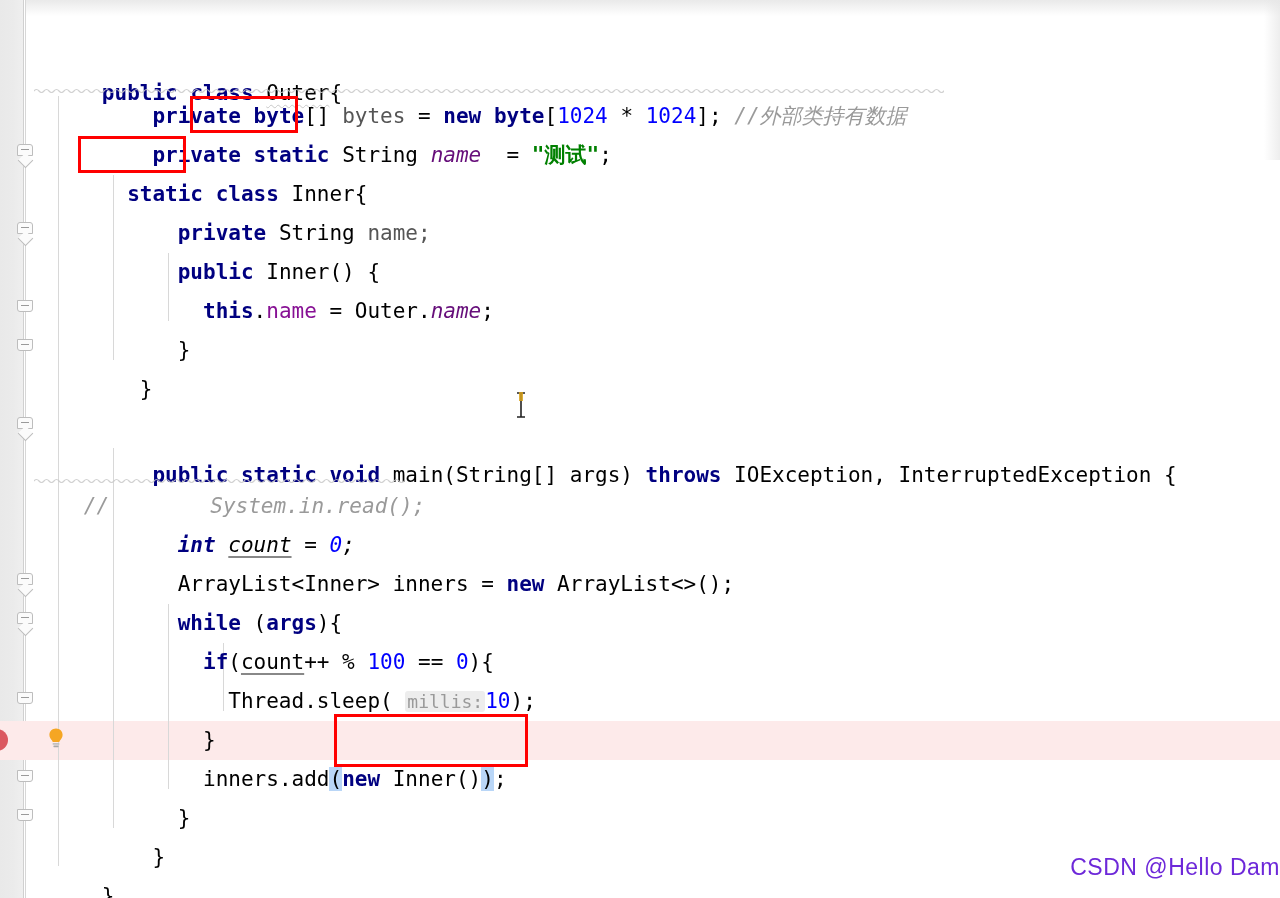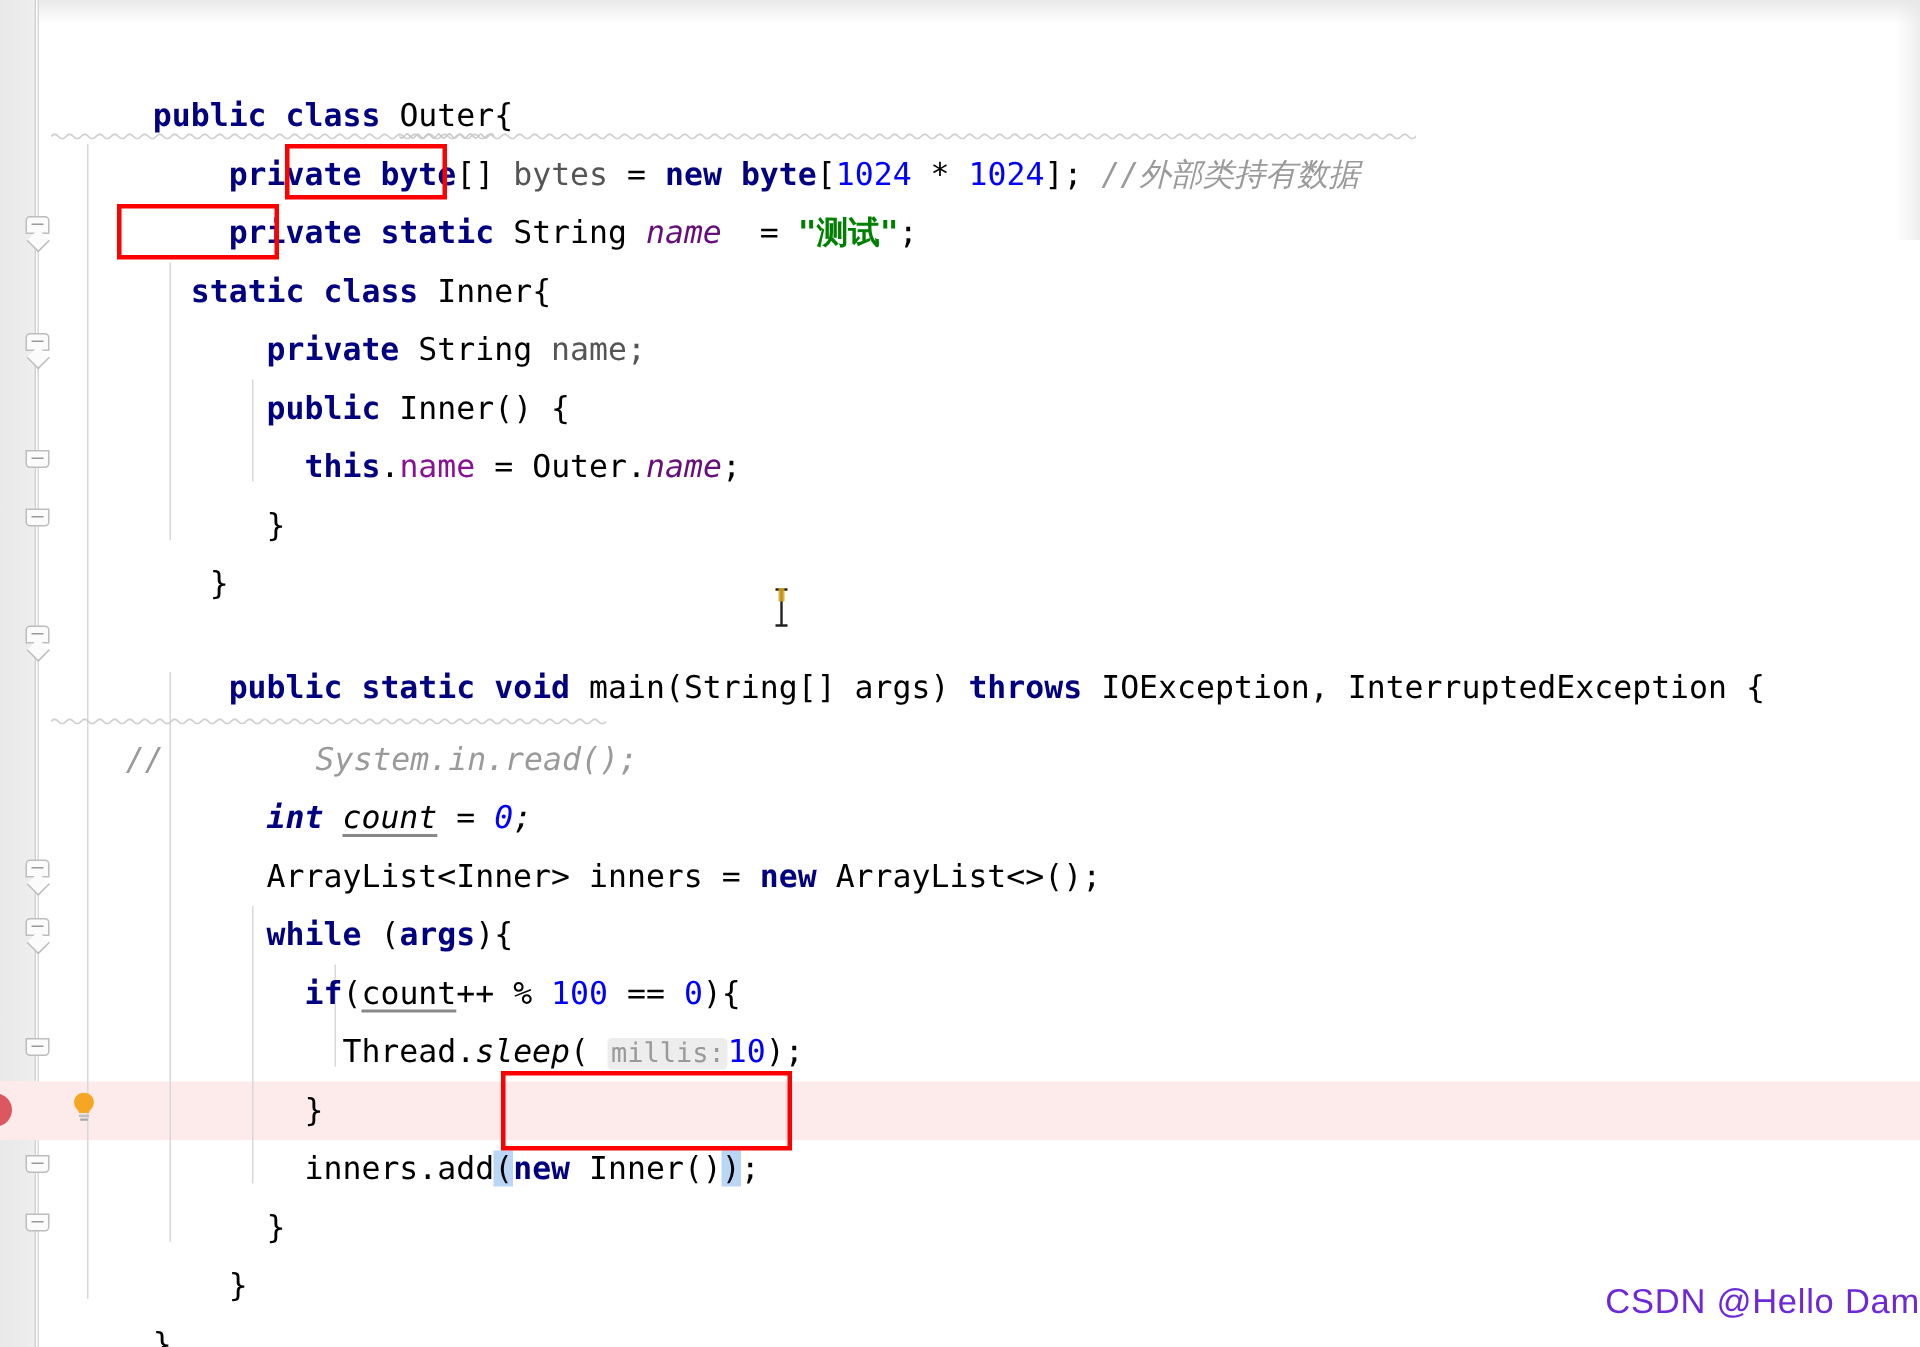--- a/index.html
+++ b/index.html
@@ -86,21 +86,21 @@
   }
 
   
   .kw{color:#000080;font-weight:bold;}
   .num{color:#0000ff;}
   .str{color:#008000;font-weight:bold;}
   .cmt{color:#9a9a9a;font-style:italic;}
   .fld{color:#660e7a;font-style:italic;}
   .fldp{color:#871094;}
   .dim{color:#555555;}
-  .mth{color:#000000;font-style:italic;}
+  .mth{color:#000000;}
   .plain{color:#000000;}
   .hint{
     color:#9a9a9a;background:#ededed;border-radius:3px;
     padding:0 2px;font-size:18px;font-style:normal;
   }
   .brk{background:#b9d6f7;}
   .wavy{
     text-decoration:underline;
     text-decoration-style:wavy;
     text-decoration-color:#c8c8c8;
@@ -211,21 +211,21 @@
 
   <div class="iguide" style="left:58px;top:96px;height:770px;"></div>
   <div class="iguide" style="left:113px;top:175px;height:185px;"></div>
   <div class="iguide" style="left:113px;top:448px;height:380px;"></div>
   <div class="iguide" style="left:168px;top:253px;height:68px;"></div>
   <div class="iguide" style="left:168px;top:604px;height:185px;"></div>
   <div class="iguide" style="left:223px;top:643px;height:68px;"></div>
 
   <div id="code">
 
-    <div class="line" style="top:19px;">
+    <div class="line" style="top:35px;">
       <span class="kw">public</span><span class="plain"> </span><span class="kw">class</span><span class="plain"> </span><span class="plain wavy">Outer</span><span class="plain">{</span>
     </div>
 
     <div class="line" style="top:58px;">
       <span class="plain">    </span><span class="kw">private</span><span class="plain"> </span><span class="kw">byte</span><span class="plain">[]</span><span class="plain"> </span><span class="dim">bytes</span><span class="plain"> </span><span class="plain">=</span><span class="plain"> </span><span class="kw">new</span><span class="plain"> </span><span class="kw">byte</span><span class="plain">[</span><span class="num">1024</span><span class="plain"> </span><span class="plain">*</span><span class="plain"> </span><span class="num">1024</span><span class="plain">];</span><span class="plain"> </span><span class="cmt">//外部类持有数据</span>
     </div>
 
     <div class="line" style="top:97px;">
       <span class="plain">    </span><span class="kw">private</span><span class="plain"> </span><span class="kw">static</span><span class="plain"> </span><span class="plain">String</span><span class="plain"> </span><span class="fld">name</span><span class="plain">  </span><span class="plain">=</span><span class="plain"> </span><span class="str">"测试"</span><span class="plain">;</span>
     </div>
@@ -249,21 +249,21 @@
     <div class="line" style="top:292px;">
       <span class="plain">      </span><span class="plain">}</span>
     </div>
 
     <div class="line" style="top:331px;">
       <span class="plain">   </span><span class="plain">}</span>
     </div>
 
     <div class="line" style="top:370px;"><span class="plain"> </span></div>
 
-    <div class="line" style="top:400px;">
+    <div class="line" style="top:417px;">
       <span class="plain">    </span><span class="kw">public</span><span class="plain"> </span><span class="kw">static</span><span class="plain"> </span><span class="kw">void</span><span class="plain"> </span><span class="plain">main</span><span class="plain">(String[] args)</span><span class="plain"> </span><span class="kw">throws</span><span class="plain"> </span><span class="plain">IOException,</span><span class="plain"> </span><span class="plain">InterruptedException</span><span class="plain"> </span><span class="plain">{</span>
     </div>
 
     <div class="line" style="top:448px;">
       <span class="cmt" style="margin-left:-18px;">//</span><span class="cmt">        System.in.read();</span>
     </div>
 
     <div class="line" style="top:487px;font-style:italic;">
       <span class="plain">      </span><span class="kw">int</span><span class="plain"> </span><span class="plain uline">count</span><span class="plain"> </span><span class="plain">=</span><span class="plain"> </span><span class="num">0</span><span class="plain">;</span>
     </div>

